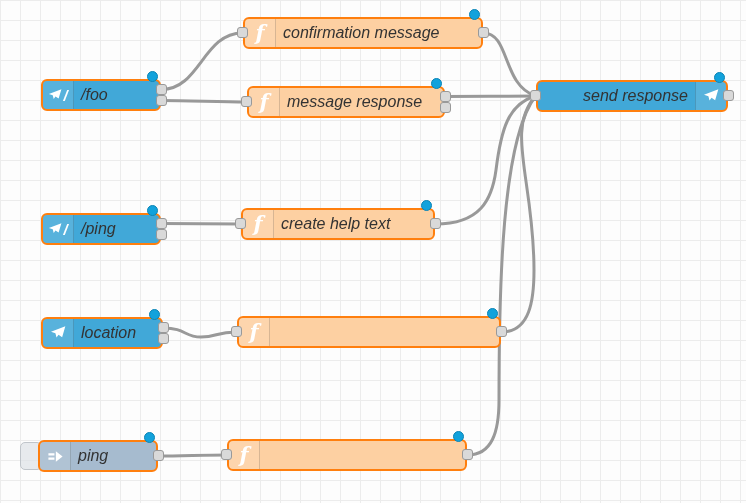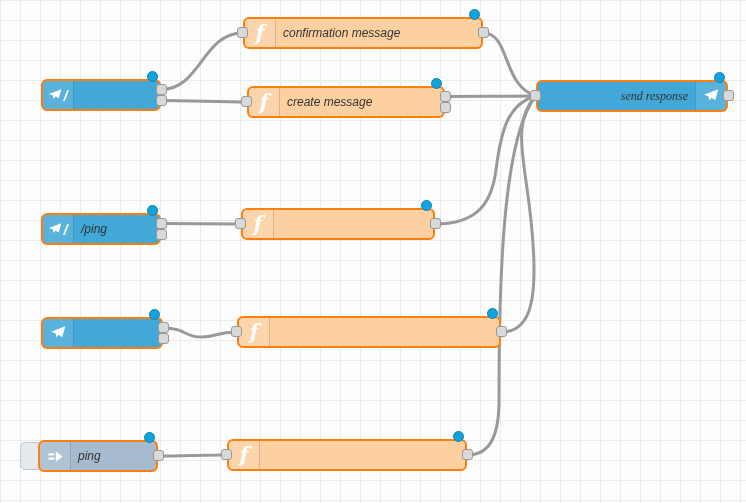--- a/index.html
+++ b/index.html
@@ -45,23 +45,23 @@
     font-size:21px;color:#fff;line-height:1;
     transform:translateY(-1px);
   }
   .cmd-slash{
     font-style:italic;font-weight:bold;font-size:15px;color:#fff;
     margin-left:1px;line-height:1;
   }
   .label{
     position:absolute;left:38px;right:6px;top:0;bottom:0;
     display:flex;align-items:center;
-    font-size:12px;font-style:italic;color:#333;white-space:nowrap;
-  }
-  .label.right-icon{left:8px;right:38px;justify-content:flex-end;font-family:Liberation Serif, serif;}
+    font-size:16px;font-style:italic;color:#333;white-space:nowrap;
+  }
+  .label.right-icon{left:8px;right:38px;justify-content:flex-end;}
 
   .port{
     position:absolute;width:11px;height:11px;box-sizing:border-box;
     background:#d9d9d9;border:1px solid #999;border-radius:3px;z-index:2;
   }
   .port.in{left:-6px;top:10px;}
   .port.out{right:-6px;top:10px;}
   .port.out1{right:-6px;top:5px;}
   .port.out2{right:-6px;top:16px;}
 
@@ -95,20 +95,21 @@
   </svg>
 
   <div class="node telegram" style="left:41px;top:79px;width:120px">
     <div class="body">
       <div class="icon-region">
         <svg viewBox="0 0 24 24" width="14" height="14">
             <path fill="#fff" d="M23 2 L1.5 10.2 l6.6 2.1 1.7 6.6 3-4.3 5.4 3.6z"></path>
           </svg>
         <span class="cmd-slash">/</span>
       </div>
+      <span class="label">/foo</span>
     </div>
     <div class="port out1"></div>
     <div class="port out2"></div>
     <div class="dot"></div>
   </div>
 
   <div class="node function" style="left:243px;top:17px;width:240px">
     <div class="body">
       <div class="icon-region">
         <span class="f-glyph">f</span>
@@ -118,21 +119,21 @@
     <div class="port in"></div>
     <div class="port out"></div>
     <div class="dot"></div>
   </div>
 
   <div class="node function" style="left:247px;top:86px;width:198px">
     <div class="body">
       <div class="icon-region">
         <span class="f-glyph">f</span>
       </div>
-      <span class="label">create message</span>
+      <span class="label">message response</span>
     </div>
     <div class="port in"></div>
     <div class="port out1"></div>
     <div class="port out2"></div>
     <div class="dot"></div>
   </div>
 
   <div class="node telegram" style="left:536px;top:80px;width:192px">
     <div class="body">
       <div class="icon-region right">
@@ -160,33 +161,35 @@
     <div class="port out1"></div>
     <div class="port out2"></div>
     <div class="dot"></div>
   </div>
 
   <div class="node function" style="left:241px;top:208px;width:194px">
     <div class="body">
       <div class="icon-region">
         <span class="f-glyph">f</span>
       </div>
+      <span class="label">create help text</span>
     </div>
     <div class="port in"></div>
     <div class="port out"></div>
     <div class="dot"></div>
   </div>
 
   <div class="node telegram" style="left:41px;top:317px;width:122px">
     <div class="body">
       <div class="icon-region">
         <svg viewBox="0 0 24 24" width="16" height="16">
             <path fill="#fff" d="M23 2 L1.5 10.2 l6.6 2.1 1.7 6.6 3-4.3 5.4 3.6z"></path>
           </svg>
       </div>
+      <span class="label">location</span>
     </div>
     <div class="port out1"></div>
     <div class="port out2"></div>
     <div class="dot"></div>
   </div>
 
   <div class="node function" style="left:237px;top:316px;width:264px">
     <div class="body">
       <div class="icon-region">
         <span class="f-glyph">f</span>

